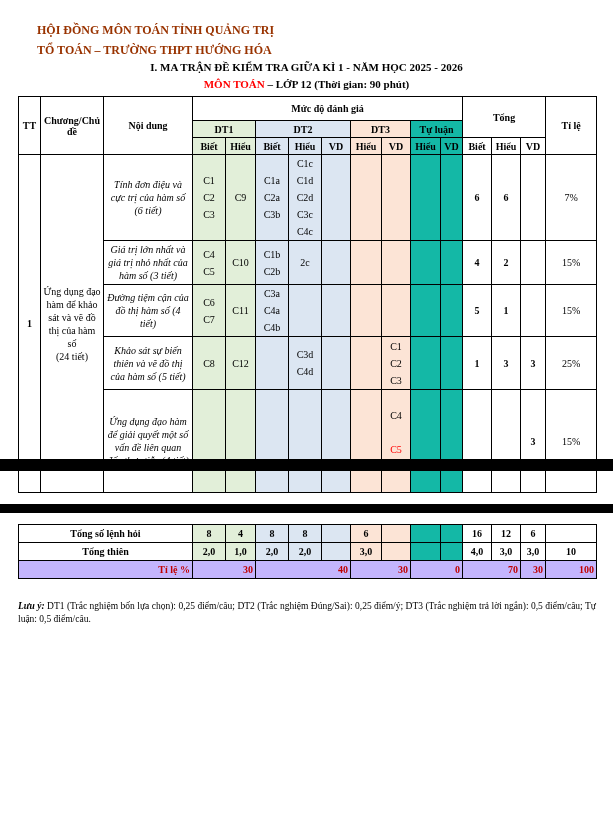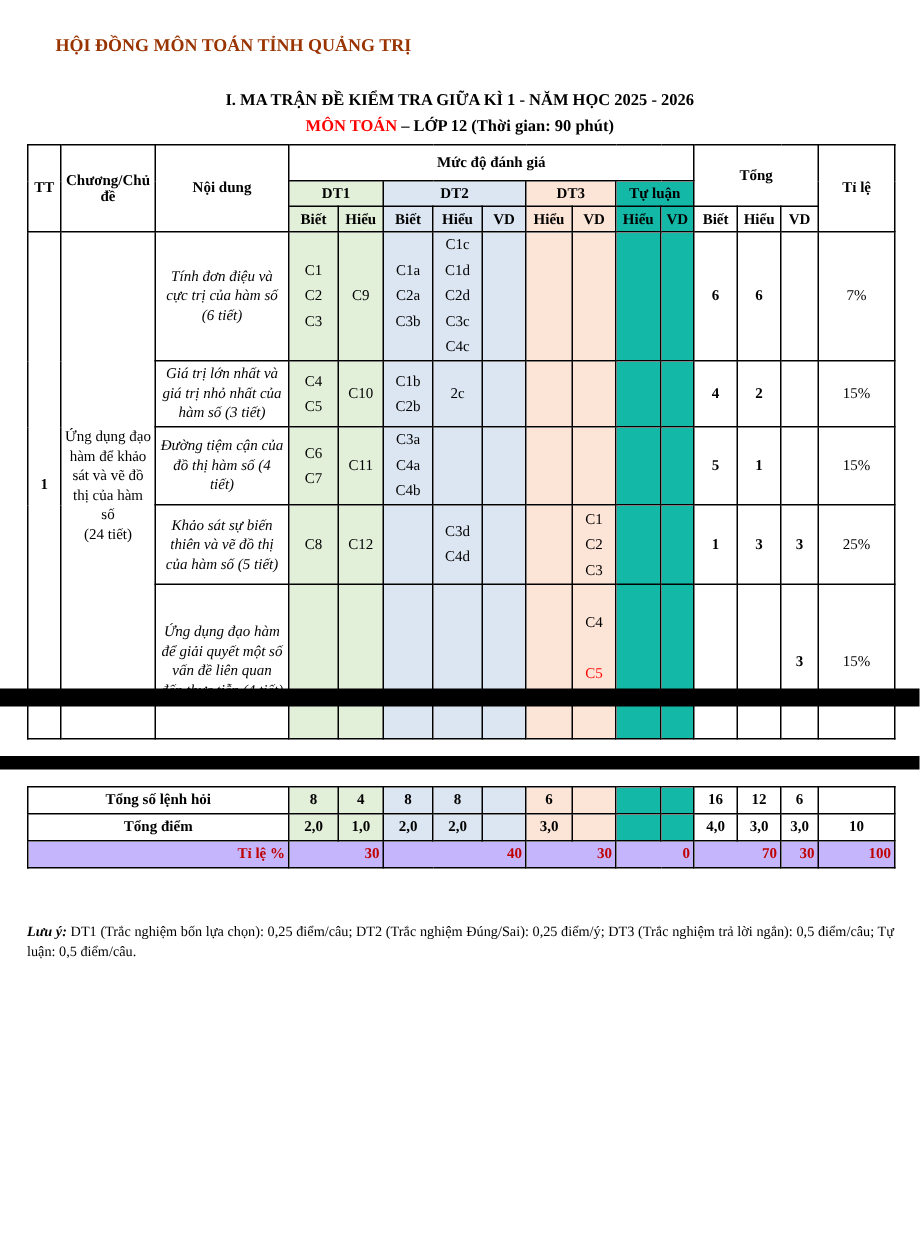--- a/index.html
+++ b/index.html
@@ -39,30 +39,31 @@
 
   .pagebar { position:absolute; left:0; width:613px; background:#000; }
   .bar1 { top:459px; height:12px; }
   .bar2 { top:504px; height:9px; }
 
   .summary { position:absolute; top:524px; left:18px; width:578px; }
   .summary td { font-size:10px; font-weight:bold; padding:1px 2px; }
   .sum-label { font-weight:bold; }
   .yellow-row td { background:#c4b5fd; color:#c00000;text-align:right; }
 
-  .footnote { position:absolute; top:616px; left:18px; width:578px; font-size:9.5px; line-height:1.35; color:#000; text-align:justify; }
+  .footnote { position:absolute; top:600px; left:18px; width:578px; font-size:9.5px; line-height:1.35; color:#000; text-align:justify; }
   .footnote .lead { font-weight:bold; font-style:italic; }
 </style>
 </head>
 <body>
 
 <div class="page">
 
   <div class="org-block">
     <div>HỘI ĐỒNG MÔN TOÁN TỈNH QUẢNG TRỊ</div>
+    <div>TỔ TOÁN – TRƯỜNG THPT HƯỚNG HÓA</div>
   </div>
 
   <div class="doc-title">I. MA TRẬN ĐỀ KIỂM TRA GIỮA KÌ 1 - NĂM HỌC 2025 - 2026</div>
   <div class="doc-subtitle">
     <span class="red">MÔN TOÁN</span><span> – LỚP 12 (Thời gian: 90 phút)</span>
   </div>
 
   <table class="matrix">
     <colgroup>
       <col style="width:22px">
@@ -249,21 +250,21 @@
       <td class="bg-dt3">6</td>
       <td class="bg-dt3"></td>
       <td class="bg-tl"></td>
       <td class="bg-tl"></td>
       <td>16</td>
       <td>12</td>
       <td>6</td>
       <td></td>
     </tr>
     <tr style="height:18px">
-      <td class="sum-label">Tổng điểm</td>
+      <td class="sum-label">Tổng thiên</td>
       <td class="bg-dt1">2,0</td>
       <td class="bg-dt1">1,0</td>
       <td class="bg-dt2">2,0</td>
       <td class="bg-dt2">2,0</td>
       <td class="bg-dt2"></td>
       <td class="bg-dt3">3,0</td>
       <td class="bg-dt3"></td>
       <td class="bg-tl"></td>
       <td class="bg-tl"></td>
       <td>4,0</td>

